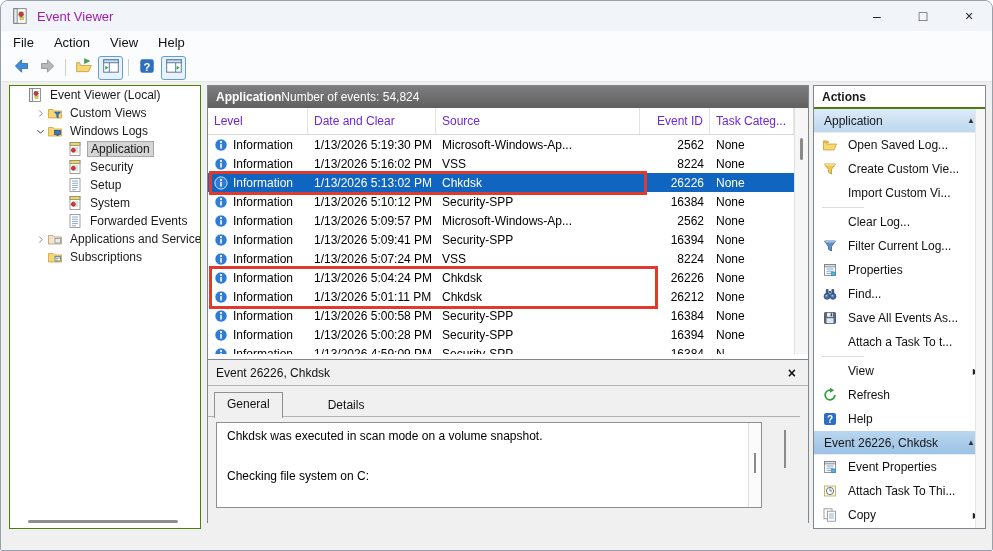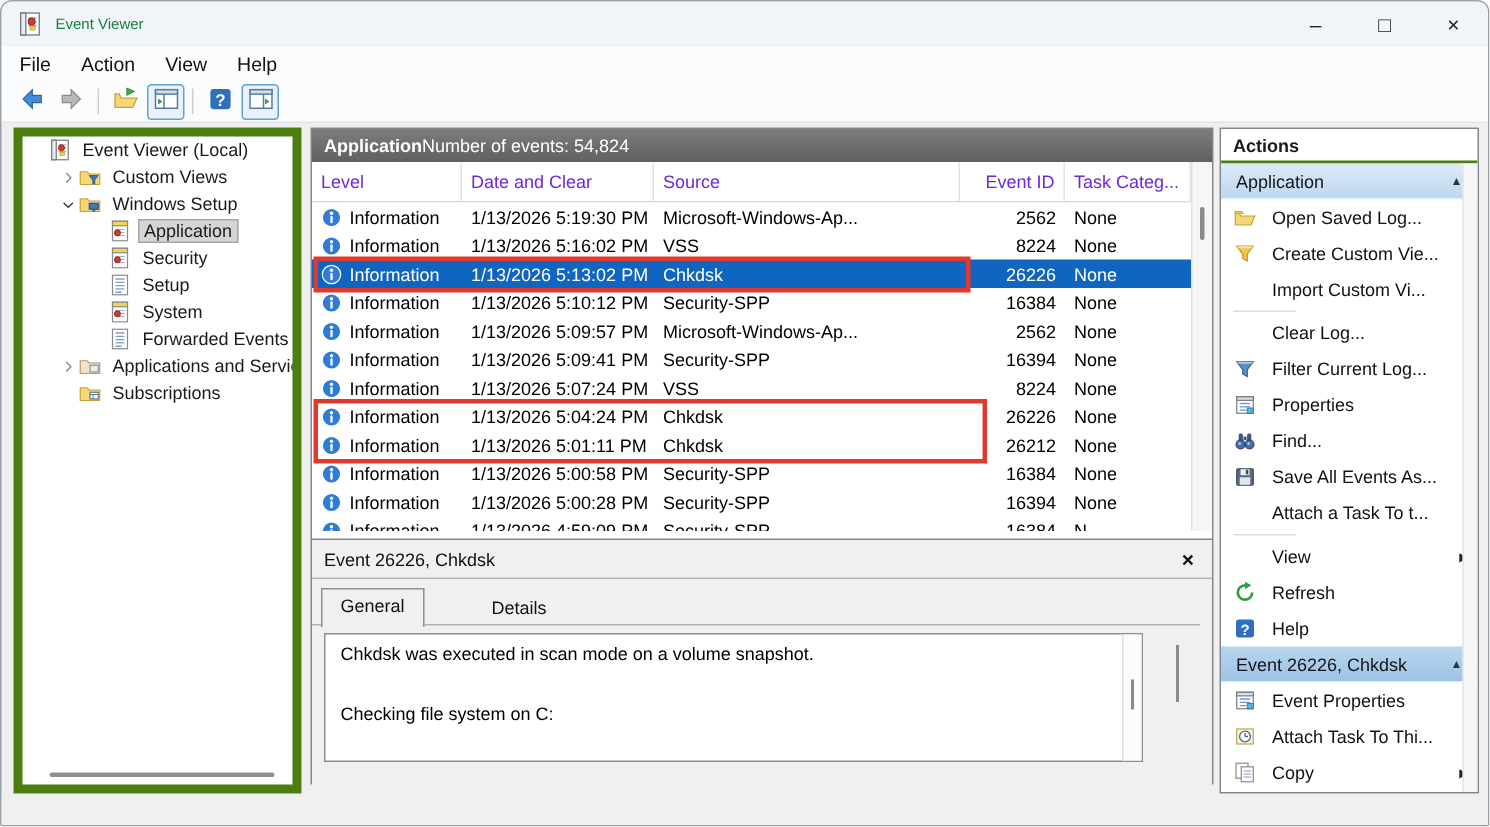--- a/index.html
+++ b/index.html
@@ -5,34 +5,34 @@
   html,body{margin:0;padding:0;background:#ffffff;}
   *{box-sizing:border-box;}
   .window{
     position:relative;width:993px;height:551px;background:#f0f0f0;
     border:1px solid #98a0a8;border-radius:8px 8px 2px 2px;overflow:hidden;
     font-family:"Liberation Sans","DejaVu Sans",sans-serif;font-size:12px;color:#1a1a1a;
   }
   
   .titlebar{height:30px;background:#f1f4f8;display:flex;align-items:center;}
   .titlebar .app-icon{width:18px;height:18px;margin:0 8px 0 10px;flex:0 0 auto;}
-  .titlebar .title{font-size:10px;color:#15803d;}
+  .titlebar .title{font-size:13px;color:#a21caf;}
   .caption-btns{margin-left:auto;display:flex;height:30px;}
   .cap-btn{width:46px;height:30px;display:flex;align-items:center;justify-content:center;font-size:14px;color:#222;}
   
   .menubar{height:23px;background:#fbfcfd;display:flex;align-items:center;padding-left:2px;}
   .menu-item{padding:2px 10px;font-size:13px;color:#111;}
   
   .toolbar{height:28px;background:#fbfcfd;display:flex;align-items:center;padding-left:6px;border-bottom:1px solid #e4e4e4;}
   .tb-btn{width:25px;height:24px;display:flex;align-items:center;justify-content:center;margin:0 1px;border:1px solid transparent;border-radius:3px;}
   .tb-btn.toggled{border-color:#5e9fd4;background:#e9f2fb;}
   .tb-btn svg{width:18px;height:18px;}
   .tb-sep{width:1px;height:17px;background:#cfcfcf;margin:0 4px;}
   
-  .tree-panel{position:absolute;left:8px;top:84px;width:192px;height:444px;background:#fff;border:6px solid #4d7c0f;overflow:hidden;}
+  .tree-panel{position:absolute;left:8px;top:84px;width:192px;height:444px;background:#fff;border:1px solid #4d7c0f;overflow:hidden;}
   .tree-row{height:18px;display:flex;align-items:center;white-space:nowrap;}
   .tree-expander{width:13px;height:14px;flex:0 0 auto;display:flex;align-items:center;justify-content:center;}
   .tree-expander svg{width:11px;height:11px;}
   .tree-icon{width:16px;height:16px;flex:0 0 auto;margin-right:4px;}
   .tree-icon svg{width:16px;height:16px;}
   .tree-label{padding:0 3px;font-size:12px;}
   .tree-label.selected{background:#d5d5d5;border:1px solid #a6a6a6;}
   .tree-hscroll{position:absolute;left:18px;bottom:5px;width:150px;height:3px;background:#8f8f8f;border-radius:2px;}
   
   .center-panel{position:absolute;left:206px;top:84px;width:602px;height:438px;background:#fff;border:1px solid #82878f;}
@@ -187,21 +187,21 @@
           <span class="tree-expander">
             <svg viewBox="0 0 16 16">
               <path d="M3.5 6 L8 10.5 L12.5 6" fill="none" stroke="#3a3a3a" stroke-width="1.4"></path>
             </svg>
           </span>
           <span class="tree-icon"><svg viewBox="0 0 16 16">
               <path d="M1.5 4.5 L1.5 13 L14.5 13 L14.5 6 L7.5 6 L6 4.5 Z" fill="#f7d674" stroke="#c8a23c" stroke-width="0.8"></path>
               <rect x="7.5" y="7.5" width="6" height="4" fill="#3a76c4" stroke="#1f4a80" stroke-width="0.7"></rect>
               <rect x="9.5" y="11.5" width="2" height="1.5" fill="#5a5a5a"></rect>
             </svg></span>
-          <span class="tree-label">Windows Setup</span>
+          <span class="tree-label">Windows Logs</span>
         </div>
         <div class="tree-row" style="padding-left: 44px;">
           <span class="tree-expander"></span>
           <span class="tree-icon"><svg viewBox="0 0 16 16">
               <rect x="3" y="1.5" width="10" height="13" fill="#fff" stroke="#8a8a8a" stroke-width="0.8"></rect>
               <rect x="3" y="1.5" width="10" height="3" fill="#f4d64b" stroke="#8a8a8a" stroke-width="0.8"></rect>
               <line x1="5" y1="7" x2="11" y2="7" stroke="#9fb0bc" stroke-width="0.8"></line>
               <line x1="5" y1="9" x2="11" y2="9" stroke="#9fb0bc" stroke-width="0.8"></line>
               <line x1="5" y1="11" x2="11" y2="11" stroke="#9fb0bc" stroke-width="0.8"></line>
               <circle cx="6.3" cy="9.2" r="2" fill="#d23b2e" stroke="#8c1f16" stroke-width="0.6"></circle>

